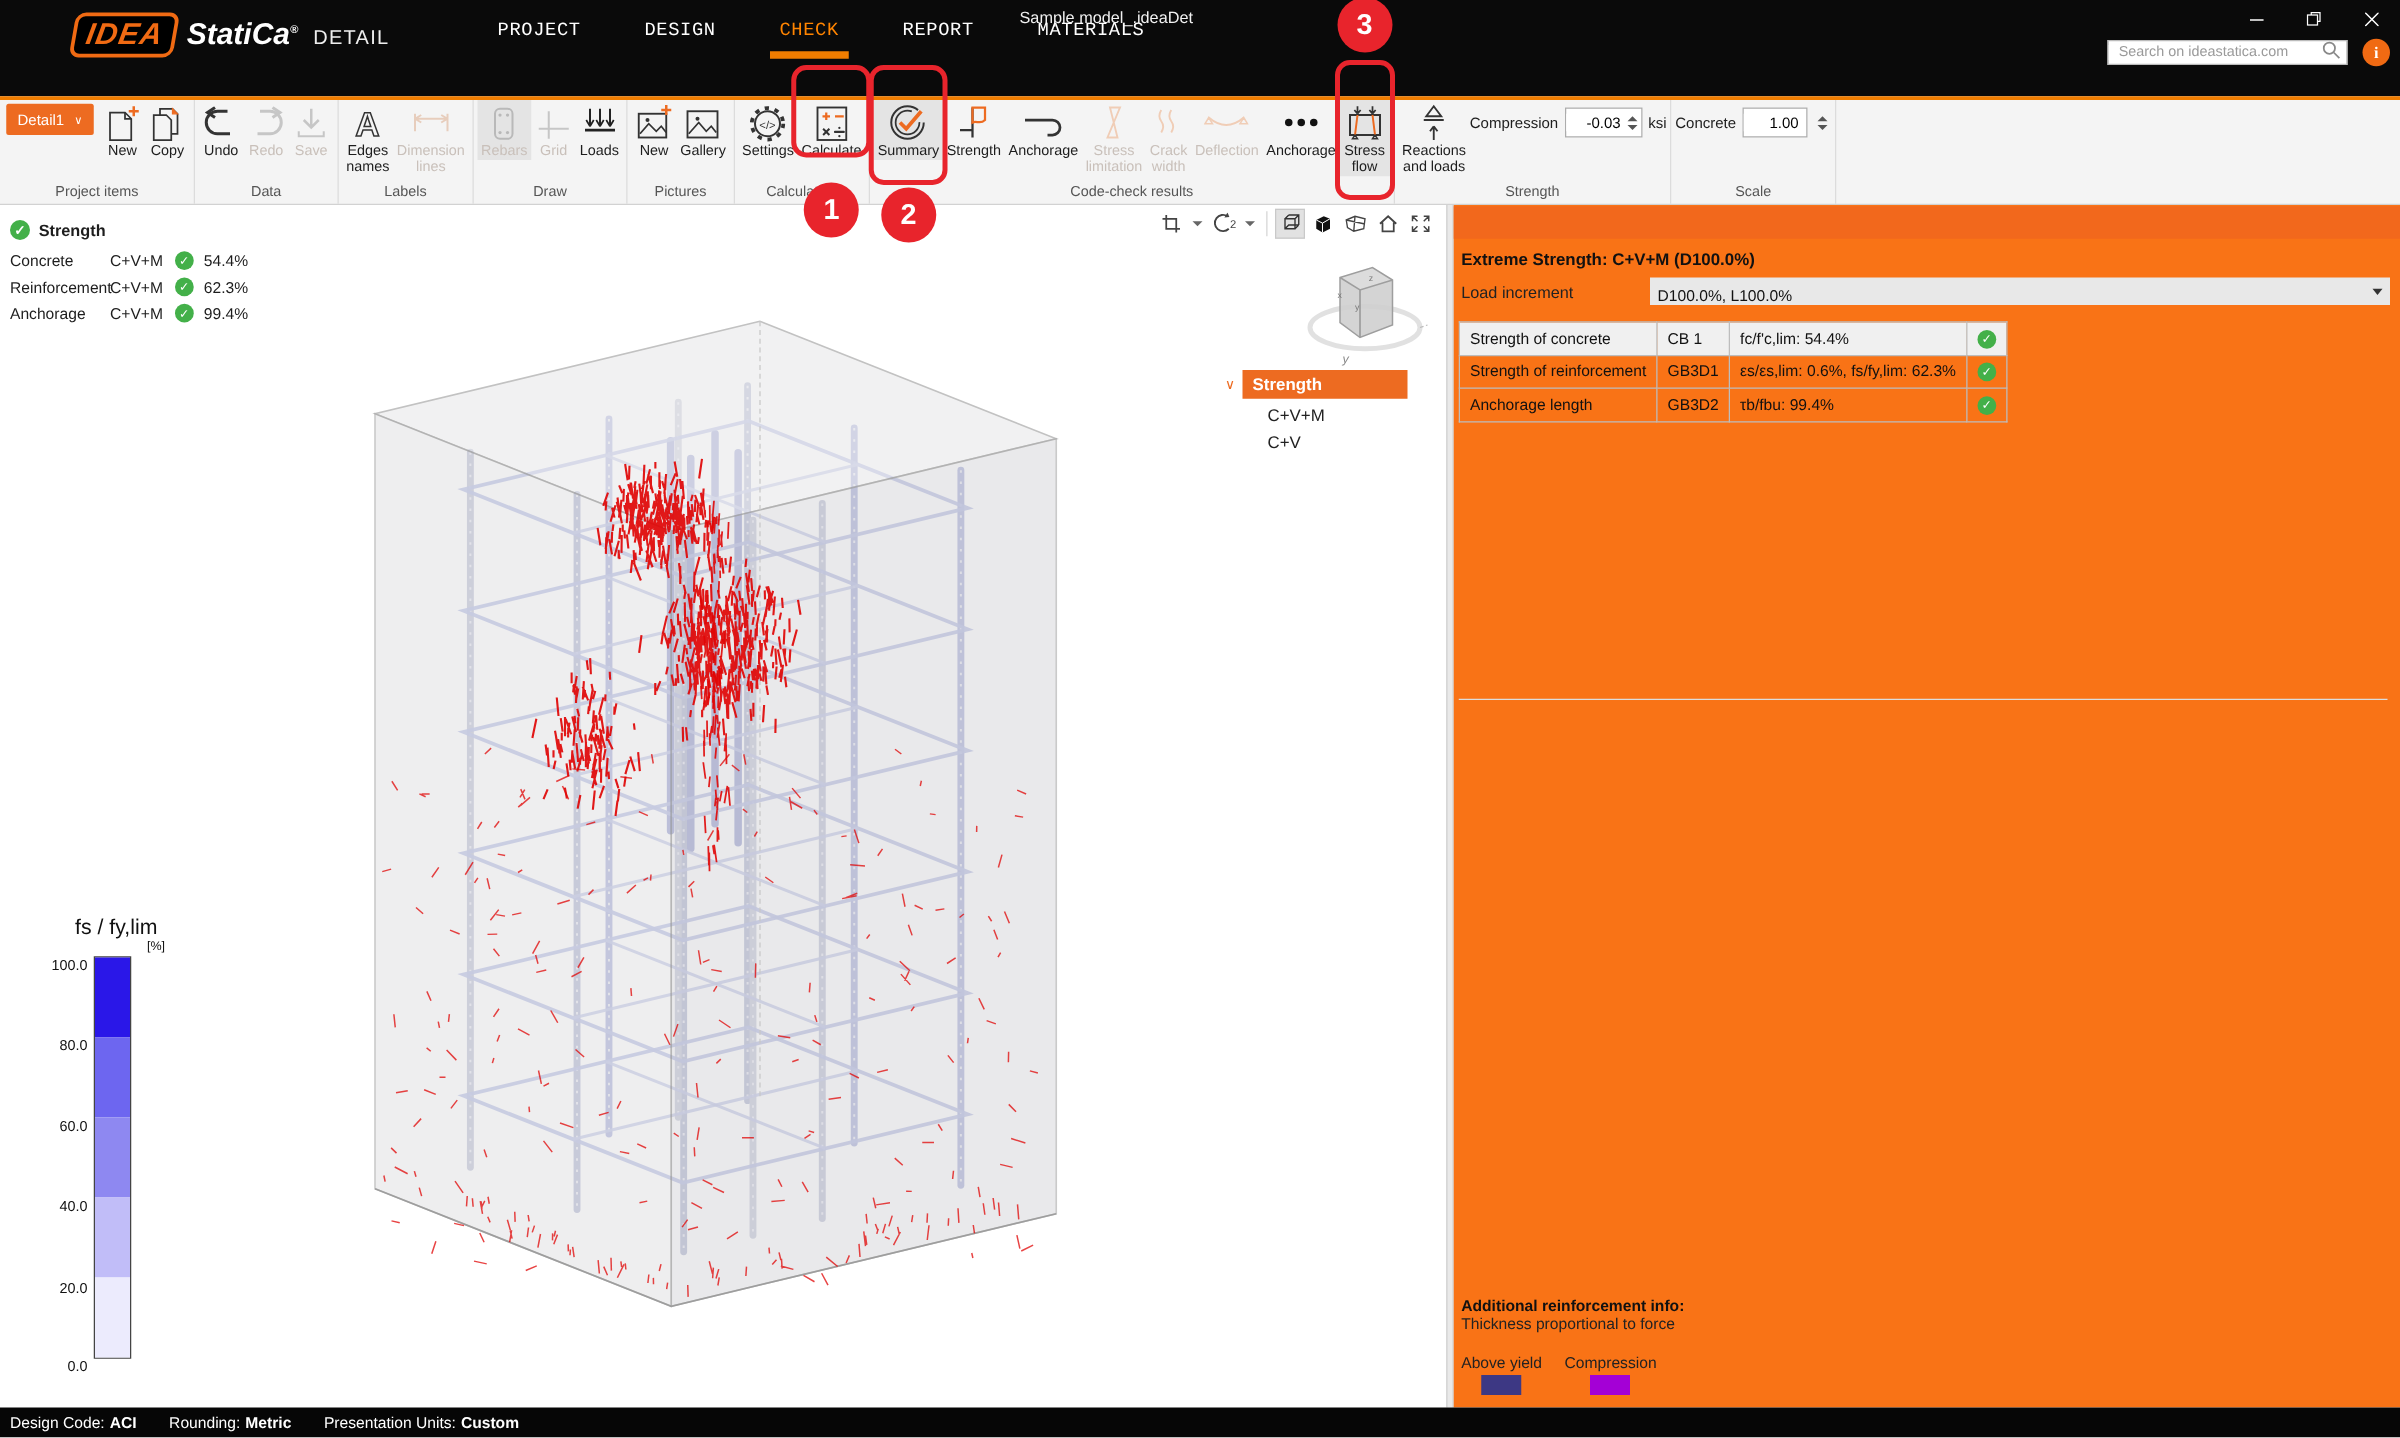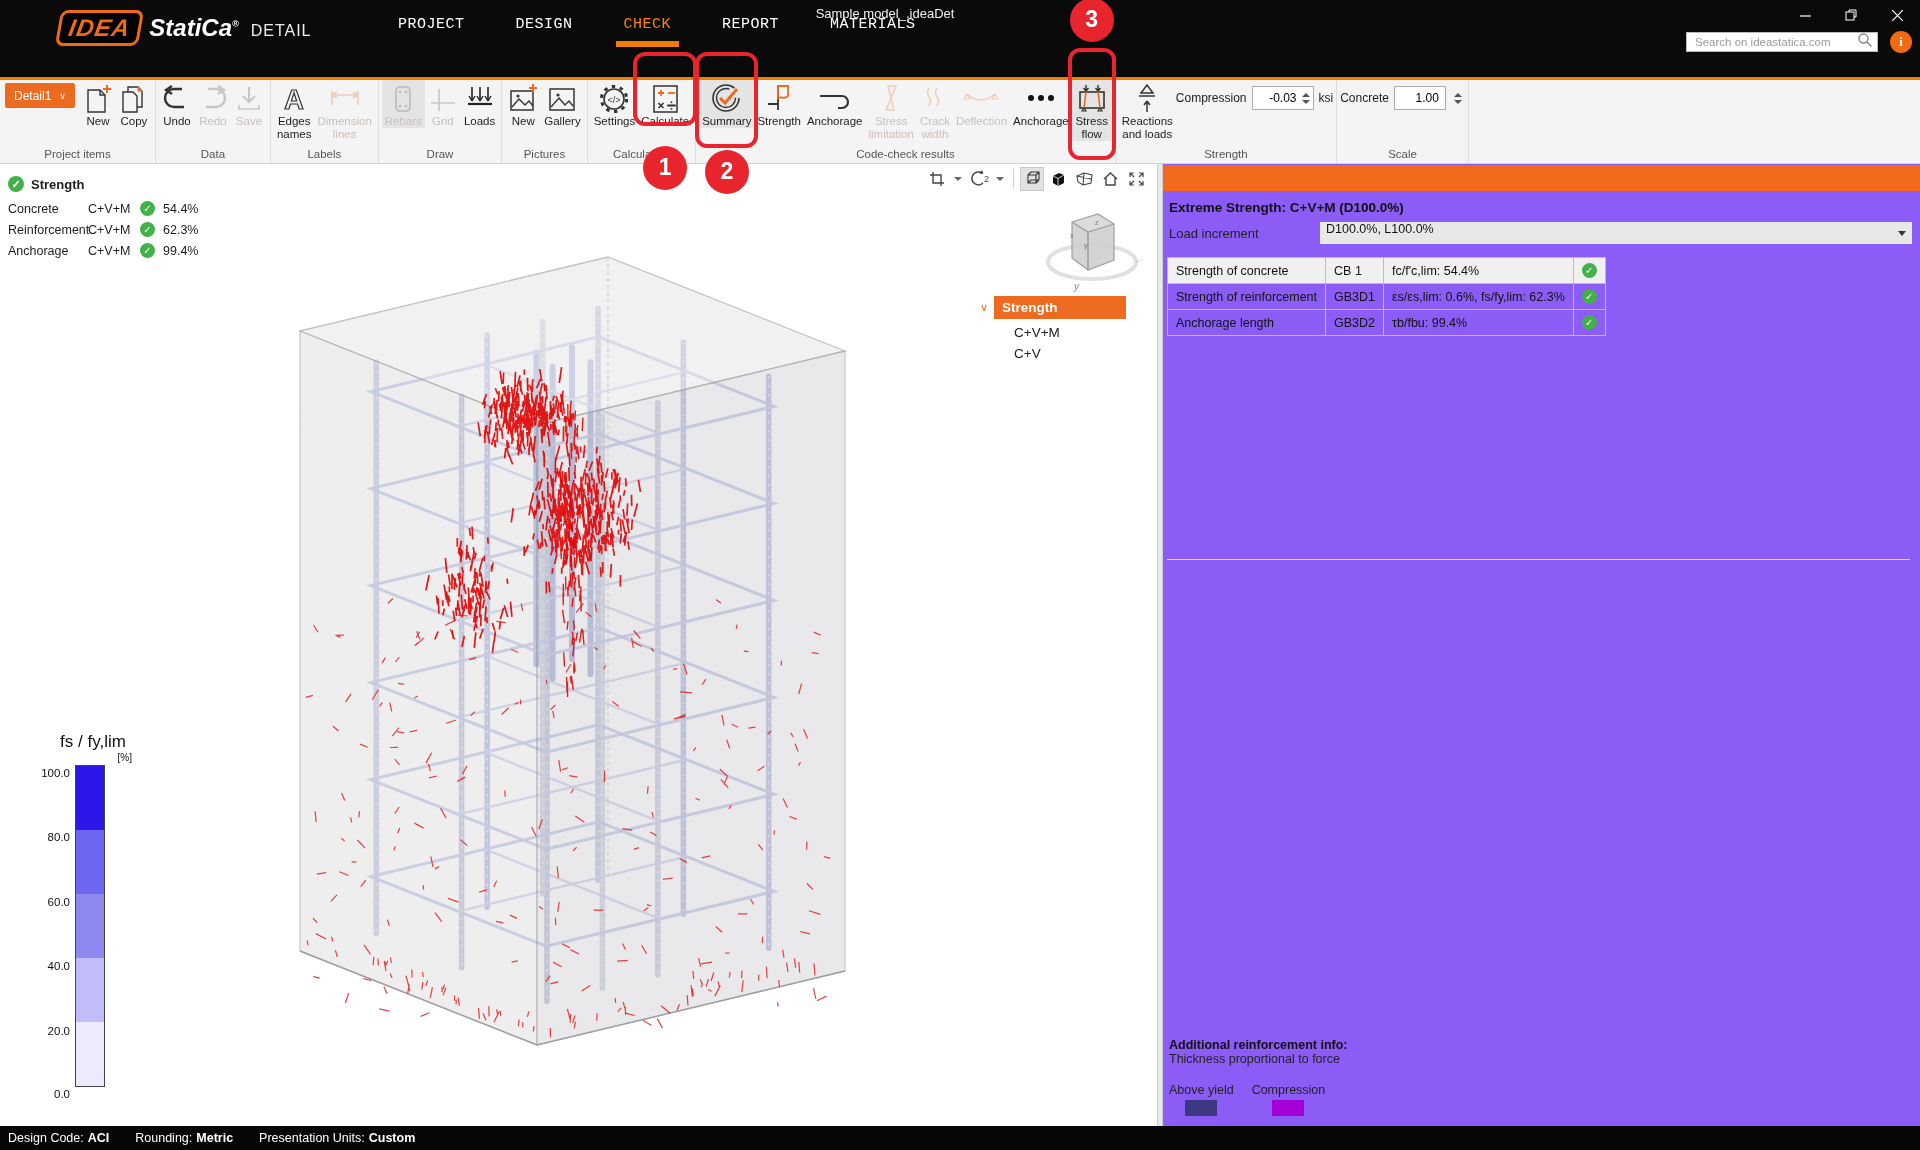--- a/index.html
+++ b/index.html
@@ -107,26 +107,26 @@
   .navcube { position:absolute; left:1040px; top:198px; z-index:5; }
 
   
   .tree { position:absolute; left:980px; top:296px; z-index:6; font-size:13.5px; }
   .tree-sel-row { display:flex; align-items:center; gap:6px; }
   .tree-chevron { color:#ed6b21; font-size:11px; }
   .tree-sel { background:#ed6b21; color:#fff; font-weight:bold; width:132px; padding:4px 8px; }
   .tree-item { padding:6px 0 0 34px; color:#222; }
 
   
-  .rightpanel { position:absolute; left:1163px; top:164px; width:757px; height:962px; background:#8b5cf6;text-decoration:underline; }
+  .rightpanel { position:absolute; left:1163px; top:164px; width:757px; height:962px; background:#f97316;text-decoration:underline; }
   .rp-orange { position:absolute; left:0; top:1px; width:100%; height:26px; background:#f2681c; }
   .rp-extreme { position:absolute; left:6px; top:36px; font-size:13.5px; font-weight:bold; color:#111; }
   .rp-loadrow { position:absolute; left:6px; top:58px; right:8px; display:flex; align-items:center; }
   .rp-loadlabel { width:151px; font-size:13px; color:#222; }
-  .rp-dropdown { flex:1; height:22px; background:#e8e8e8; display:flex; align-items:flex-start;
+  .rp-dropdown { flex:1; height:22px; background:#e8e8e8; display:flex; align-items:flex-end;
                  font-size:12.5px; color:#111; padding:0 6px; position:relative; }
   .rp-dd-caret { position:absolute; right:6px; top:9px; width:0; height:0;
                  border-left:4px solid transparent; border-right:4px solid transparent; border-top:5px solid #333; }
   .rp-table { position:absolute; left:4px; top:93px; border-collapse:collapse; font-size:12.5px; color:#111; }
   .rp-table th, .rp-table td { border:1px solid #bdbdbd; padding:5px 8px; text-align:left; font-weight:normal; }
   .rp-table th { background:#e7e7e7; font-weight:bold; }
   .rp-table .c1 { width:144px; } .rp-table .c2 { width:78px; } .rp-table .c3 { width:173px; }
   .rp-table .c4 { width:34px; text-align:center; }
   .rp-table tr.first td { background:#f0f0f0; }
   .panel-rule { position:absolute; left:4px; right:10px; top:395px; height:1px; background:#dcdcdc; }

